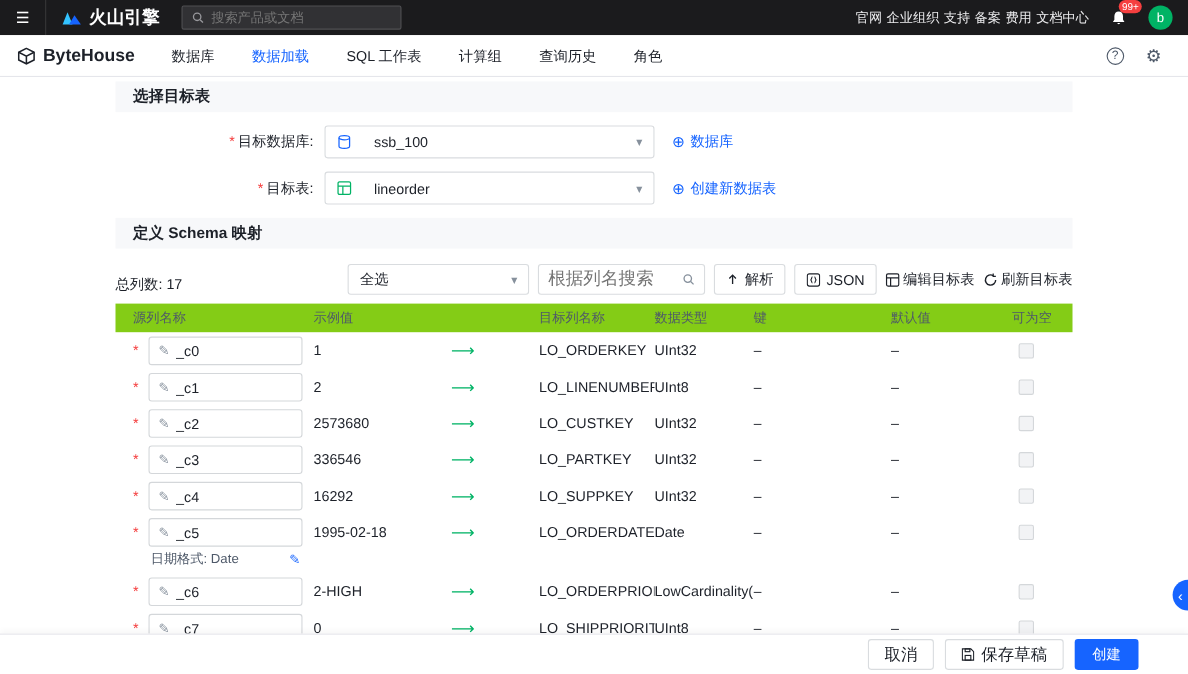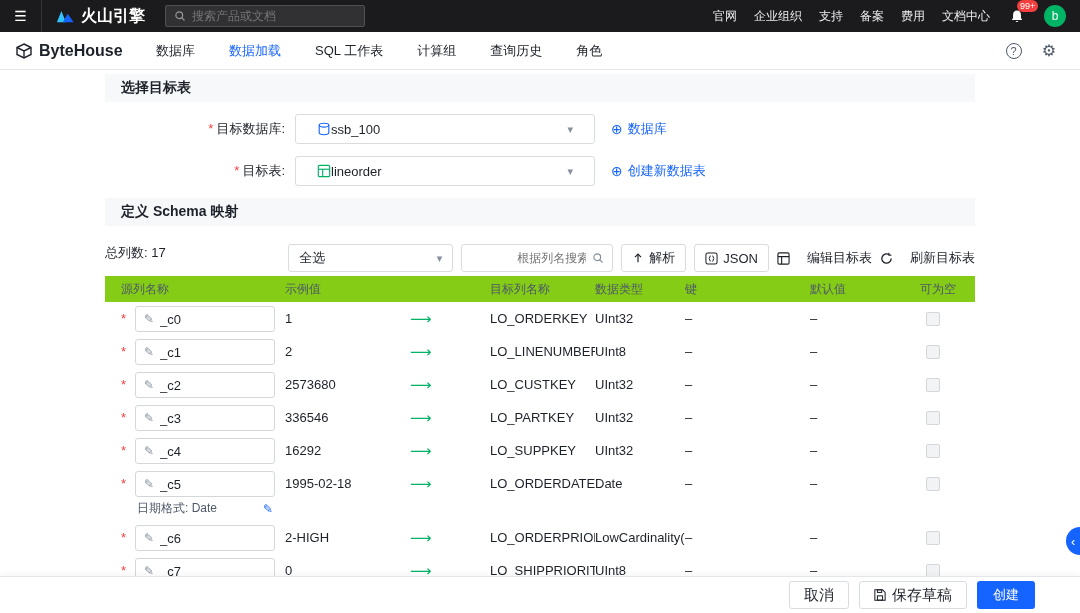--- a/index.html
+++ b/index.html
@@ -29,34 +29,34 @@
   .gear { font-size:16px; cursor:pointer; }
 
   
   .content { position:absolute; top:70px; left:0; right:0; bottom:0; overflow:hidden; padding:4px 105px 0 105px; background:#fff; }
   .section-bar { height:28px; background:#f7f8fa; display:flex; align-items:center; padding:0 16px; font-size:14px; font-weight:bold; color:#1d2129; }
 
   .form { padding-top:12px; }
   .form-row { display:flex; align-items:center; height:30px; margin-bottom:12px; }
   .form-label { width:190px; text-align:right; font-size:13px; padding-right:10px; white-space:nowrap; }
   .req-star { color:#f53f3f; margin-right:3px; }
-  .select { width:300px; height:30px; border:1px solid #d9dcdf; border-radius:3px; display:flex; align-items:center; padding:0 21px; gap:0; font-size:13px; cursor:pointer; background:#fff; }
+  .select { width:300px; height:30px; border:1px solid #d9dcdf; border-radius:3px; display:flex; align-items:center; padding:0 10px; gap:20px; font-size:13px; cursor:pointer; background:#fff; }
   .select .chev { margin-left:auto; color:#86909c; font-size:11px; }
   .add-link { color:#1664ff; font-size:13px; margin-left:16px; display:flex; align-items:center; gap:5px; cursor:pointer; }
   .plus-glyph { font-size:14px; line-height:1; }
 
-  .controls { display:flex; align-items:flex-start; margin-top:18px; height:24px; margin-bottom:8px; }
+  .controls { display:flex; align-items:flex-end; margin-top:18px; height:24px; margin-bottom:8px; }
   .total-line { font-size:13px; white-space:nowrap; }
   .controls-right { margin-left:auto; display:flex; align-items:center; gap:8px; }
   .ctl-select { width:165px; height:28px; border:1px solid #d9dcdf; border-radius:3px; display:flex; align-items:center; padding:0 10px; font-size:13px; cursor:pointer; }
   .ctl-select .chev { margin-left:auto; color:#86909c; font-size:11px; }
   .ctl-search { width:152px; height:28px; border:1px solid #d9dcdf; border-radius:3px; display:flex; align-items:center; padding:0 8px; gap:6px; }
-  .ctl-search input { border:none; outline:none; font-size:12px; color:#86909c; width:100%; font-family:inherit;margin-left:47px; }
+  .ctl-search input { border:none; outline:none; font-size:16px; color:#86909c; width:100%; font-family:inherit; }
   .btn { height:28px; border:1px solid #d9dcdf; border-radius:3px; background:#fff; padding:0 10px; font-size:13px; display:flex; align-items:center; gap:5px; color:#1d2129; cursor:pointer; white-space:nowrap; }
-  .text-btn { display:flex; align-items:center; gap:17px; font-size:13px; cursor:pointer; white-space:nowrap;font-family:Liberation Mono, monospace; }
+  .text-btn { display:flex; align-items:center; gap:3px; font-size:13px; cursor:pointer; white-space:nowrap;font-family:Liberation Mono, monospace; }
 
   
   .grid-cols { display:grid; grid-template-columns:30px 150px 120px 75px 115px 90px 125px 110px 1fr; }
   .thead { height:26px; background:#84cc16; align-items:center; font-size:12px; color:#4e5969; margin-top:8px; }
   .th { white-space:nowrap; overflow:hidden; }
   .th-span2 { grid-column:1 / 3; padding-left:16px; }
   .th-pad { padding-left:10px; }
   .trow { align-items:start; }
   .cell { min-height:33px; display:flex; align-items:center; font-size:13px; color:#1d2129; white-space:nowrap; overflow:hidden; }
   .cell.req { color:#f53f3f; padding-left:16px; font-size:13px; }
@@ -96,21 +96,21 @@
   <div class="top-search">
     <span>
       <svg width="12" height="12" viewBox="0 0 16 16" fill="none" stroke="#98989c" stroke-width="1.6">
           <circle cx="7" cy="7" r="4.5"></circle>
           <line x1="10.5" y1="10.5" x2="14" y2="14"></line>
         </svg>
     </span>
     <input placeholder="搜索产品或文档" style="">
   </div>
   <div class="top-right">
-    <span id="top-links" style="display:flex;gap:17px;">
+    <span id="top-links" style="display:flex;gap:4px;">
         <span class="top-link">官网</span>
         <span class="top-link">企业组织</span>
         <span class="top-link">支持</span>
         <span class="top-link">备案</span>
         <span class="top-link">费用</span>
         <span class="top-link">文档中心</span>
       </span>
     <div class="bell">
       <svg width="14" height="15" viewBox="0 0 16 17" fill="#fff">
           <path d="M8 1.5 C5.2 1.5 3.5 3.6 3.5 6.5 V10.2 L2 12.4 H14 L12.5 10.2 V6.5 C12.5 3.6 10.8 1.5 8 1.5 Z"></path>

